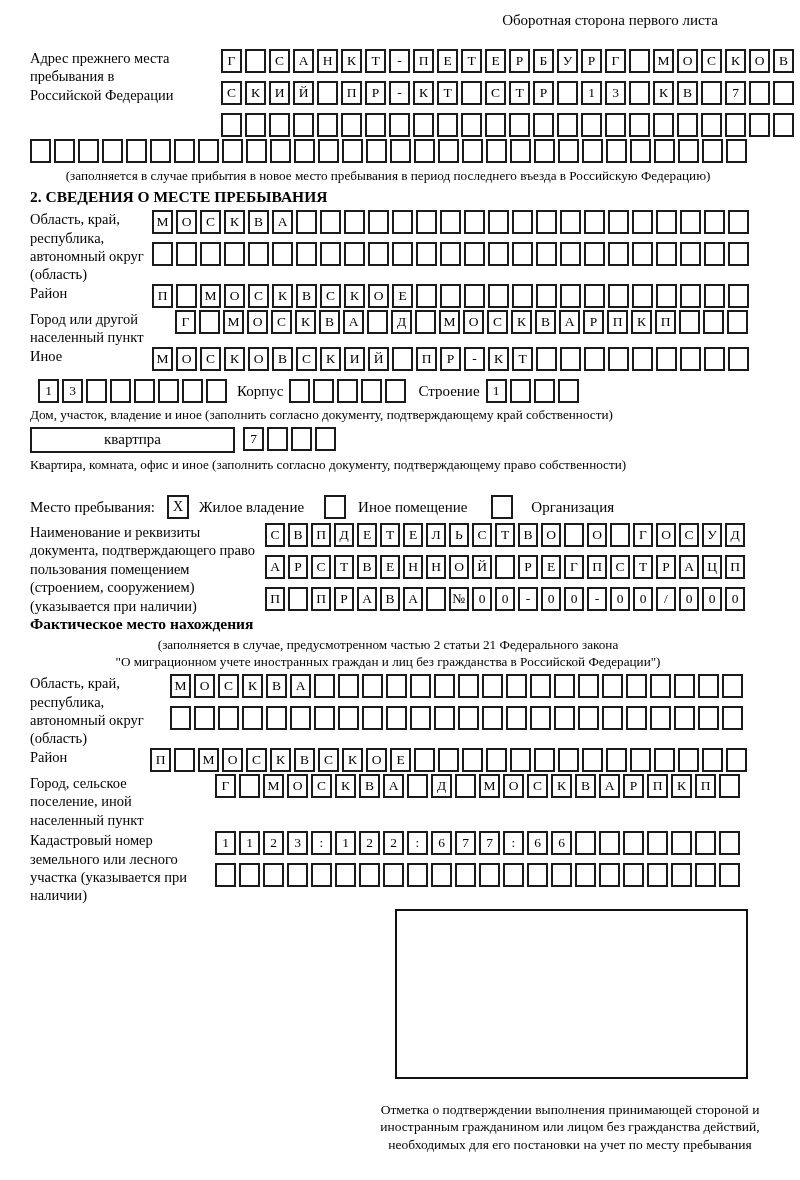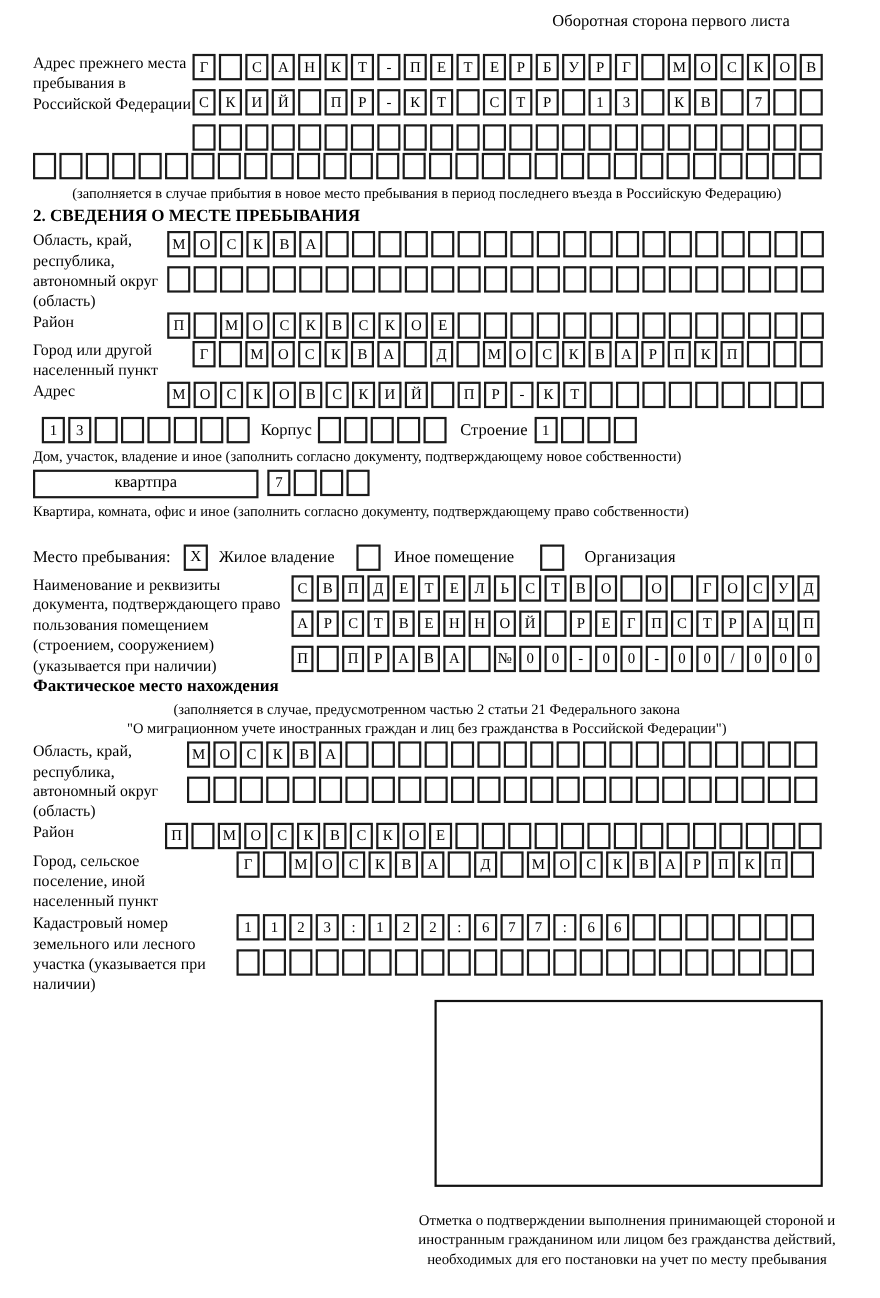--- a/index.html
+++ b/index.html
@@ -22,21 +22,21 @@
         display:flex;align-items:center;justify-content:center;font-size:15px;flex:0 0 auto;}
   .w150{width:150px;} .w205{width:205px;}
   .cb{box-sizing:border-box;width:22px;height:24px;border:2px solid #1b1b1b;
       font-size:14px;line-height:20px;text-align:center;flex:0 0 auto;}
   .caption{font-size:13.2px;line-height:1.3;}
   .center{text-align:center;}
   .heading{font-weight:bold;font-size:15.5px;}
   .bigbox{box-sizing:border-box;margin-left:365px;width:353px;height:170px;border:2px solid #111;}
   .footer-note{margin-left:350px;width:380px;font-size:13.5px;}
   .mt2{margin-top:2px;} .mt3{margin-top:3px;} .mt4{margin-top:4px;}
-  .mt6{margin-top:22px;} .mt8{margin-top:8px;} .mt20{margin-top:20px;}
+  .mt6{margin-top:22px;} .mt8{margin-top:8px;} .mt20{margin-top:20px;gap:46px;}
   .ml8{margin-left:8px;} .ml10{margin-left:10px;} .ml12{margin-left:12px;}
   .ml18{margin-left:18px;} .ml20{margin-left:20px;} .ml23{margin-left:23px;}
   .ml65{margin-left:65px;} .ml210{margin-left:210px;}
   .mr6{margin-right:6px;} .mr12{margin-right:12px;} .mr20{margin-right:20px;} .mr24{margin-right:24px;}
 </style>
 </head>
 <body>
 
 <div class="page">
 
@@ -276,21 +276,21 @@
         <span class="cell">П</span>
         <span class="cell">К</span>
         <span class="cell">П</span>
         <span class="cell"></span>
         <span class="cell"></span>
         <span class="cell"></span>
       </div>
   </div>
 
   <div class="flexrow">
-    <div class="label w122">Адрес</div>
+    <div class="label w122">Иное</div>
     <div class="cellrow">
         <span class="cell">М</span>
         <span class="cell">О</span>
         <span class="cell">С</span>
         <span class="cell">К</span>
         <span class="cell">О</span>
         <span class="cell">В</span>
         <span class="cell">С</span>
         <span class="cell">К</span>
         <span class="cell">И</span>
@@ -333,21 +333,21 @@
         <span class="cell"></span>
       </div>
     <div class="inline-label ml12 mr6">Строение</div>
     <div class="cellrow">
         <span class="cell">1</span>
         <span class="cell"></span>
         <span class="cell"></span>
         <span class="cell"></span>
       </div>
   </div>
-  <div class="caption mt3">Дом, участок, владение и иное (заполнить согласно документу, подтверждающему новое собственности)</div>
+  <div class="caption mt3">Дом, участок, владение и иное (заполнить согласно документу, подтверждающему край собственности)</div>
 
   <div class="flexrow mt4">
     <div class="wbox w205">квартпра</div>
     <div class="cellrow ml8">
         <span class="cell">7</span>
         <span class="cell"></span>
         <span class="cell"></span>
         <span class="cell"></span>
       </div>
   </div>

